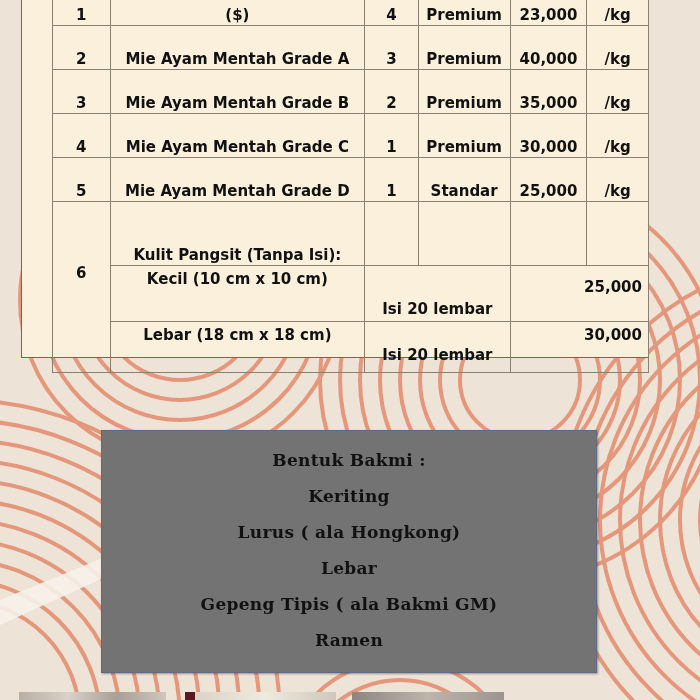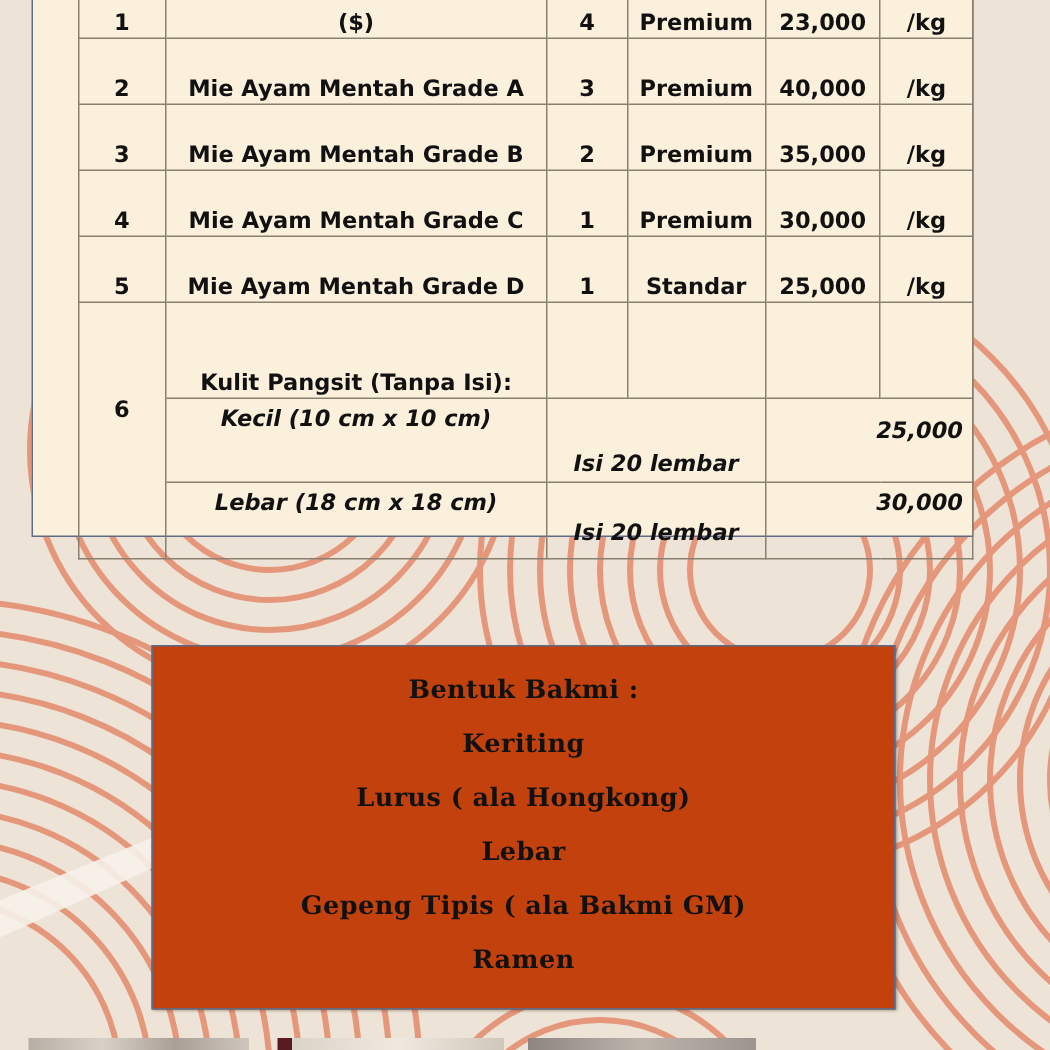--- a/index.html
+++ b/index.html
@@ -38,30 +38,30 @@
     }
     .c-no { width: 57px; }
     .c-name { width: 252px; }
     .c-qty { width: 53px; }
     .c-grade { width: 91px; }
     .c-price { width: 76px; }
     .c-unit { width: 61px; }
     .r1 td { height: 24px; }
     .rn td { height: 42px; }
     .rk td { height: 62px; vertical-align: middle; }
-    .rs td { height: 42px; font-style: italic; }
+    .rs td { height: 42px; }
     td.no6 { vertical-align: top !important; padding-top: 62px !important; }
     td.sub-name { vertical-align: top !important; padding-top: 4px !important; }
     td.isi { padding-bottom: 3px !important; }
     td.isi2 { padding-bottom: 8px !important; }
     td.pr-right { text-align: right !important; padding-right: 6px !important; vertical-align: top !important; padding-top: 12px !important; }
     td.pr-right2 { text-align: right !important; padding-right: 6px !important; vertical-align: top !important; padding-top: 4px !important; }
     .shapes {
       position: absolute; left: 101px; top: 430px; width: 496px; height: 243px;
-      background: #c2410c;
+      background: #737373;
       border: 1px solid #5e6a86;
       box-sizing: border-box;
       box-shadow: 1px 1px 2px rgba(0,0,0,0.35);
       text-align: center;
       font-family: "DejaVu Serif", serif;
       font-weight: bold;
       color: #111;
     }
     .shapes .line { font-size: 17px; height: 36px; line-height: 36px; letter-spacing: 0.3px; }
     .shapes .first { margin-top: 11px; }

